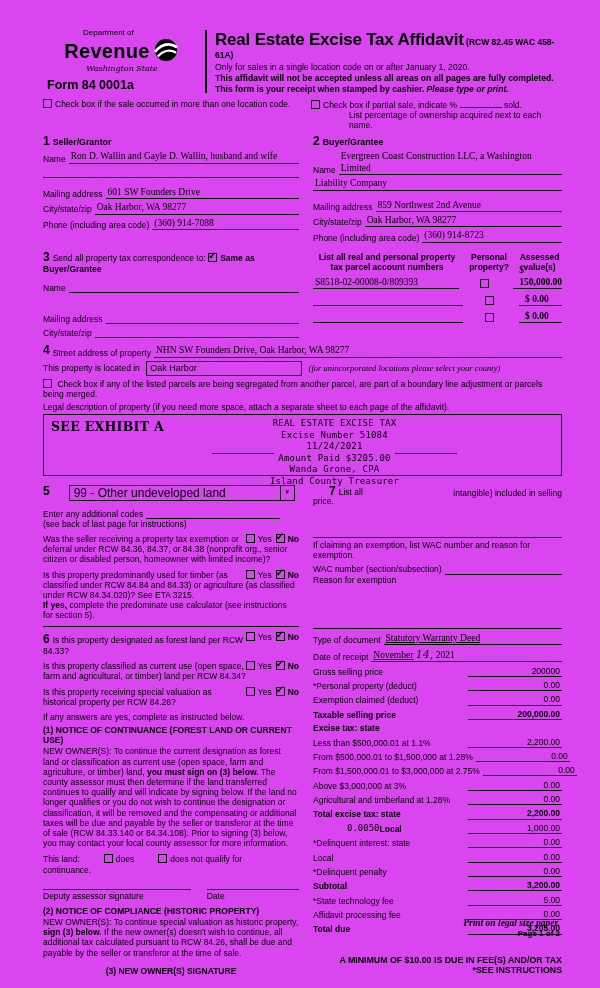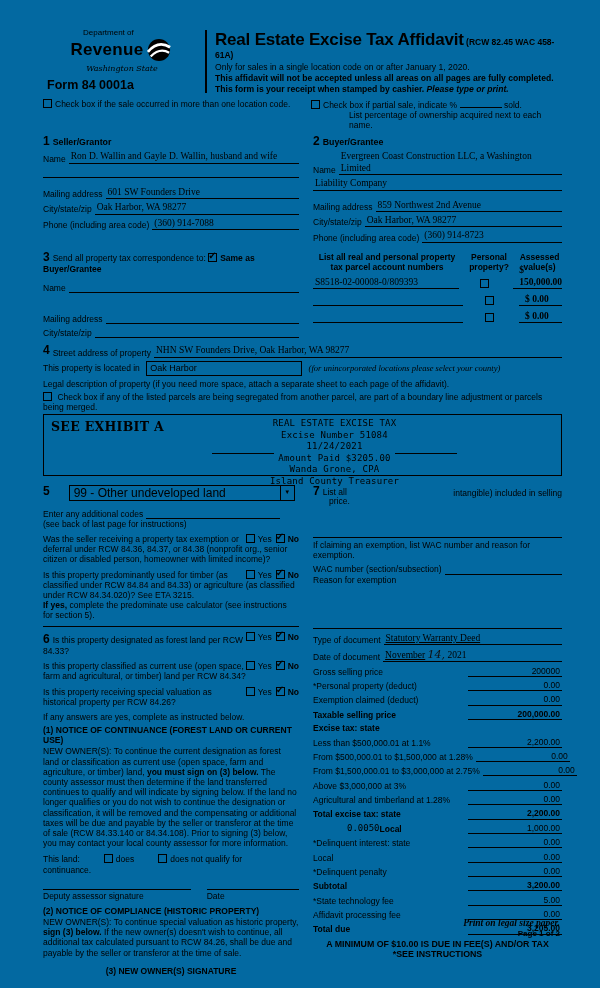--- a/index.html
+++ b/index.html
@@ -1,29 +1,29 @@
 <!DOCTYPE html>
 <html><head>
 <meta charset="utf-8">
 <style>
   html,body{margin:0;padding:0;background:#fff;}
   .page{
-    position:relative;width:600px;height:988px;background:#0369a1;box-sizing:border-box;
+    position:relative;width:600px;height:988px;background:#d946ef;box-sizing:border-box;
     padding:28px 38px 0 43px;font-family:"Liberation Sans",sans-serif;font-size:8.5px;
     color:#000;line-height:1.2;overflow:hidden;
   }
   .b{font-weight:bold}
   .i{font-style:italic}
   .serif{font-family:"Liberation Serif",serif;font-size:9.5px}
   
   .hdr{display:flex;align-items:stretch}
   .agency{width:158px;text-align:center;flex-shrink:0}
   .agency .dept{font-size:8px;margin-left:18px;text-align:left;padding-left:22px}
   .agency .revrow{display:flex;align-items:center;justify-content:center;gap:2px}
-  .agency .revenue{font-weight:bold;font-size:17px;letter-spacing:.3px}
+  .agency .revenue{font-weight:bold;font-size:20px;letter-spacing:.3px}
   .agency .wastate{font-family:"DejaVu Serif",serif;font-style:italic;font-size:8px}
   .agency .formno{font-weight:bold;font-size:12.5px;text-align:left;margin-top:5px;padding-left:4px}
   .vline{border-left:2px solid #000;margin:2px 8px 2px 4px}
   .titleblock{flex:1;padding-top:2px}
   .title{font-weight:bold;font-size:17px;letter-spacing:-.2px}
   .rcw{font-weight:bold;font-size:8.5px}
   .sub{font-size:8.6px;margin-top:1px}
   
   .cb{display:inline-block;width:7px;height:7px;border:1px solid #000;position:relative;vertical-align:-1px;margin-right:3px;flex-shrink:0}
   .cb.checked::after{content:"✓";position:absolute;left:-1px;top:-4px;font-size:10px;font-weight:bold}
@@ -68,21 +68,21 @@
   .hrule{border-top:1.4px solid #000;margin-top:5px}
   .noticebody{margin-top:1px}
   .landrow{display:flex;margin-top:6px;gap:24px}
   .sl{border-top:1px solid #000;padding-top:1px}
   .c3title{text-align:center;font-weight:bold;margin-top:8px}
   
   .trow{display:flex;align-items:flex-end;margin-top:3.2px}
   .tlbl{flex:1;text-align:left;padding-right:3px;white-space:nowrap}
   .tval{width:92px;border-bottom:1px solid #000;text-align:right;padding-right:2px;flex-shrink:0}
   .rate{font-family:"DejaVu Sans Mono",monospace;font-size:9px;padding-left:34px}
-  .minnote{text-align:center;font-weight:bold;font-size:8.8px;margin-top:4px}
+  .minnote{text-align:right;font-weight:bold;font-size:8.8px;margin-top:20px}
   
   .hand{font-family:"DejaVu Serif",serif;font-style:italic;font-size:11px;color:#101010}
   .printnote{position:absolute;right:40px;top:918px;text-align:right}
   .printnote .l1{font-family:"Liberation Serif",serif;font-style:italic;font-weight:bold;font-size:9.5px}
   .printnote .l2{font-weight:bold;font-size:8px}
 </style>
 </head>
 <body>
 
 <div class="page">
@@ -224,25 +224,25 @@
     <div class="frow" style="margin-top:0">
       <span class="secnum">4</span>
       <span class="flabel">Street address of property</span>
       <span class="fval serif">NHN SW Founders Drive, Oak Harbor, WA 98277</span>
     </div>
     <div style="margin-top:3px">
       <span>This property is located in</span>
       <span class="locbox">Oak Harbor</span>
       <span class="i" style="font-family:'Liberation Serif',serif">(for unincorporated locations please select your county)</span>
     </div>
-    <div style="margin-top:3px">Legal description of property (if you need more space, attach a separate sheet to each page of the affidavit).</div>
     <div style="margin-top:3px">
       <span class="cb"></span>
       <span>Check box if any of the listed parcels are being segregated from another parcel, are part of a boundary line adjustment or parcels being merged.</span>
     </div>
+    <div style="margin-top:3px">Legal description of property (if you need more space, attach a separate sheet to each page of the affidavit).</div>
   </div>
 
   <div class="legalbox">
     <span class="exhibit">SEE EXHIBIT A</span>
     <div class="stamp">
       <div>REAL ESTATE EXCISE TAX</div>
       <div>Excise Number 51084</div>
       <div>11/24/2021</div>
       <div class="stamp-amt">
           <span>Amount Paid $3205.00</span>
@@ -305,40 +305,40 @@
       <div class="b" style="margin-top:5px">(2) NOTICE OF COMPLIANCE (HISTORIC PROPERTY)</div>
       <div class="noticebody"><span>NEW OWNER(S): To continue special valuation as historic property, </span><span class="b">sign (3) below.</span><span> If the new owner(s) doesn't wish to continue, all additional tax calculated pursuant to RCW 84.26, shall be due and payable by the seller or transferor at the time of sale.</span></div>
       <div class="c3title">(3) NEW OWNER(S) SIGNATURE</div>
 
     </div>
 
     <div class="cgap"></div>
 
     <div class="c-r">
       <div style="position:relative;height:26px">
-        <span style="position:absolute;left:0;top:0"><span class="secnum">7</span><span>List all</span></span>
-        <span style="position:absolute;left:16px;top:12px">price.</span>
+        <span style="position:absolute;left:16px;top:0"><span class="secnum">7</span><span>List all</span></span>
+        <span style="position:absolute;left:0;top:12px">price.</span>
         <span style="position:absolute;right:0;top:4px">intangible) included in selling</span>
       </div>
       <div style="height:22px"></div>
       <div class="hrule"></div>
       <div style="margin-top:2px">If claiming an exemption, list WAC number and reason for exemption.</div>
       <div class="frow">
           <span class="flabel">WAC number (section/subsection)</span>
           <span class="fval"></span>
         </div>
       <div>Reason for exemption</div>
       <div style="height:38px"></div>
       <div class="hrule"></div>
       <div class="frow" style="margin-top:4px">
           <span class="flabel">Type of document</span>
           <span class="fval serif" style="text-decoration:underline">Statutory Warranty Deed</span>
         </div>
       <div class="frow">
-          <span class="flabel">Date of document</span>
+          <span class="flabel">Date of receipt</span>
           <span class="fval"><span class="serif" style="text-decoration:underline">November</span> <span class="hand">14,</span> <span class="serif">2021</span></span>
         </div>
 
       <div class="trow">
           <span class="tlbl">Gross selling price</span>
           <span class="tval">200000</span>
         </div>
       <div class="trow">
           <span class="tlbl">*Personal property (deduct)</span>
           <span class="tval">0.00</span>

